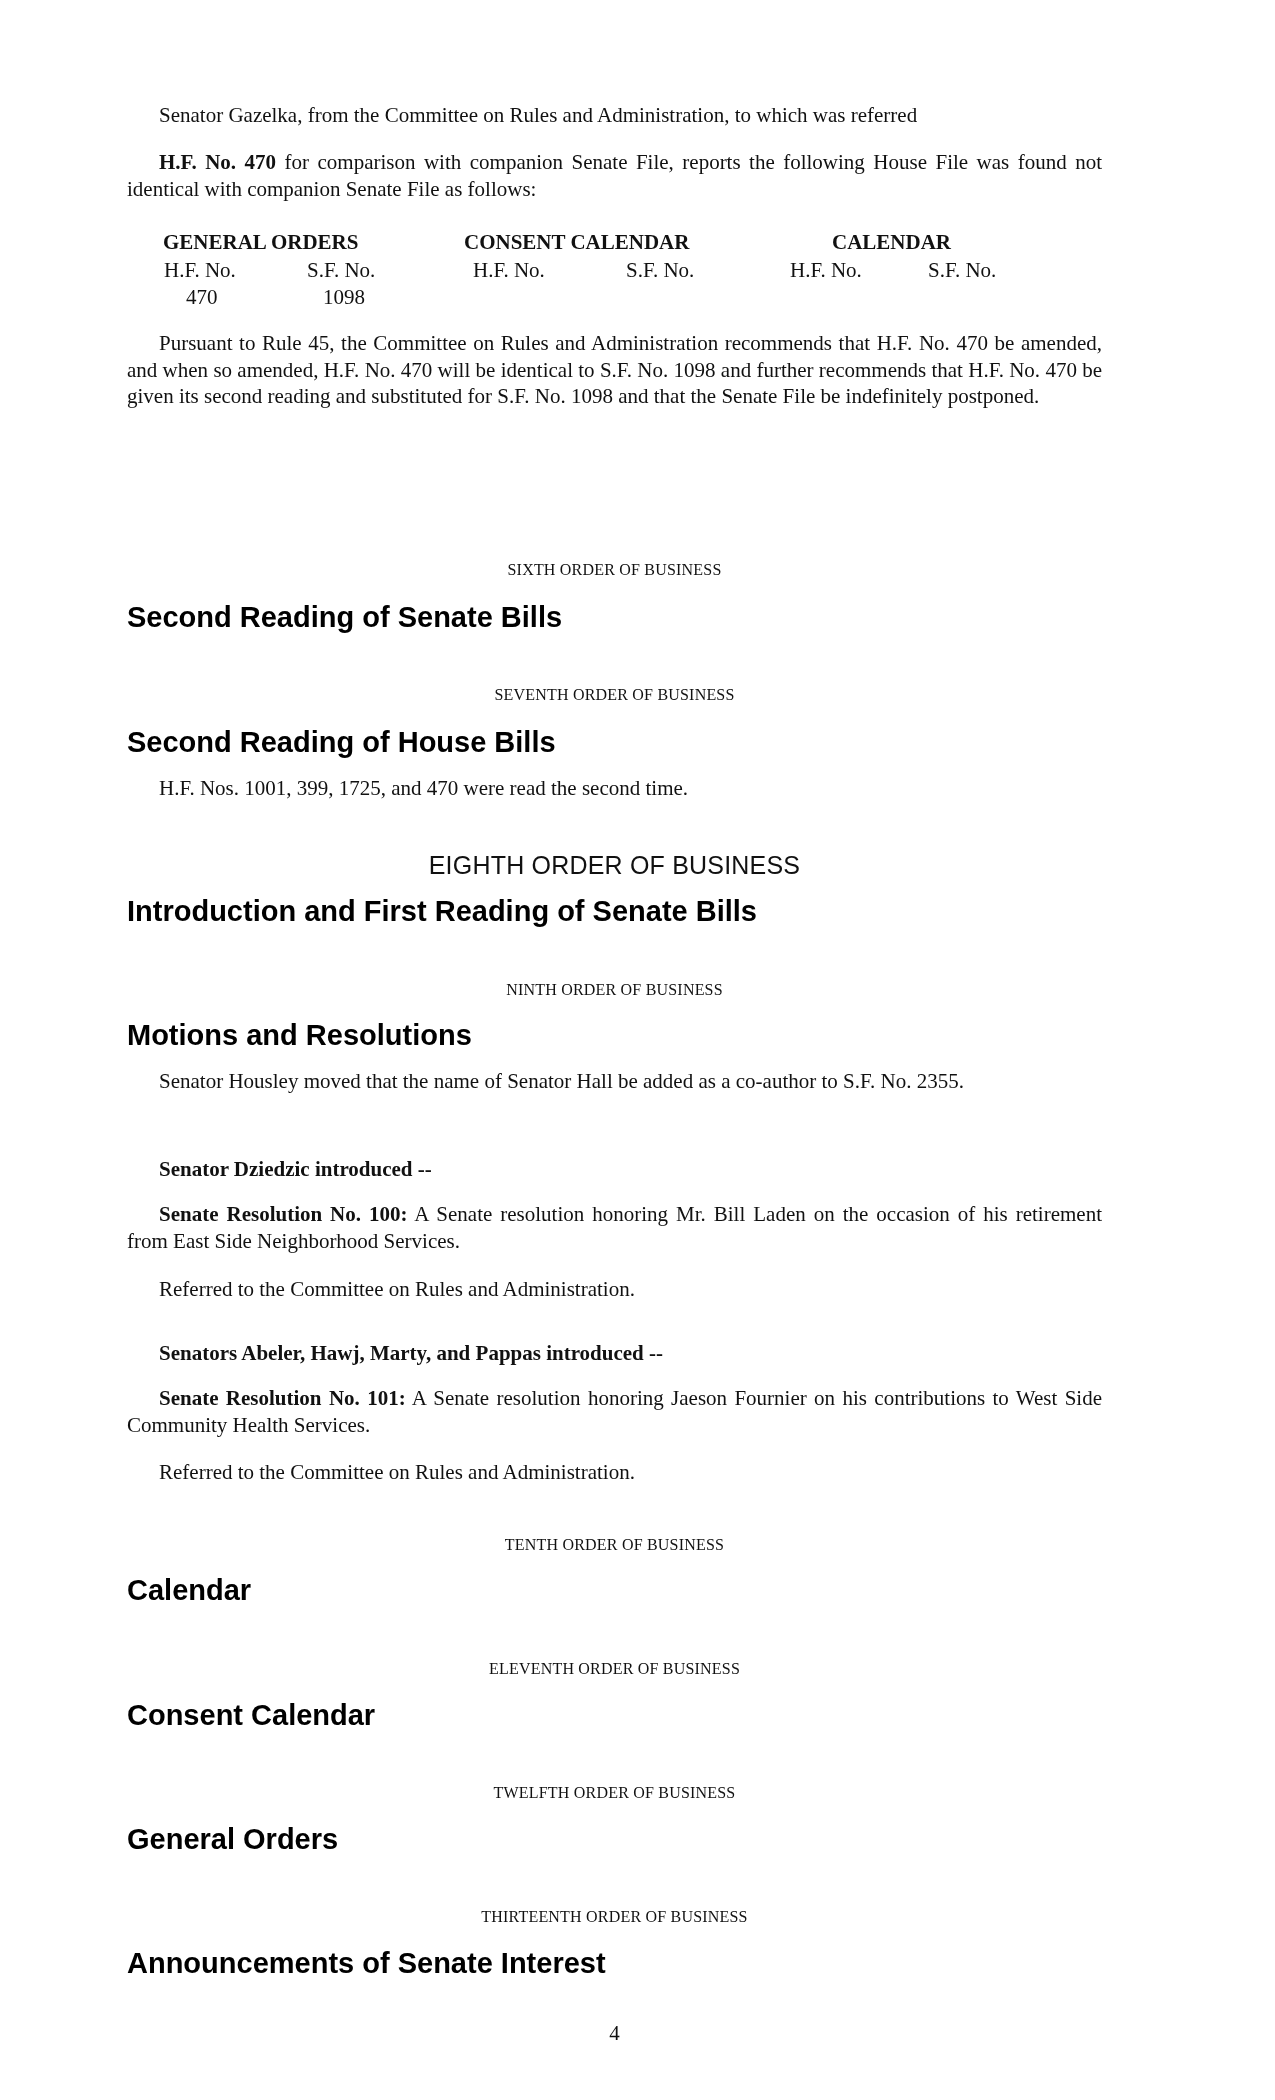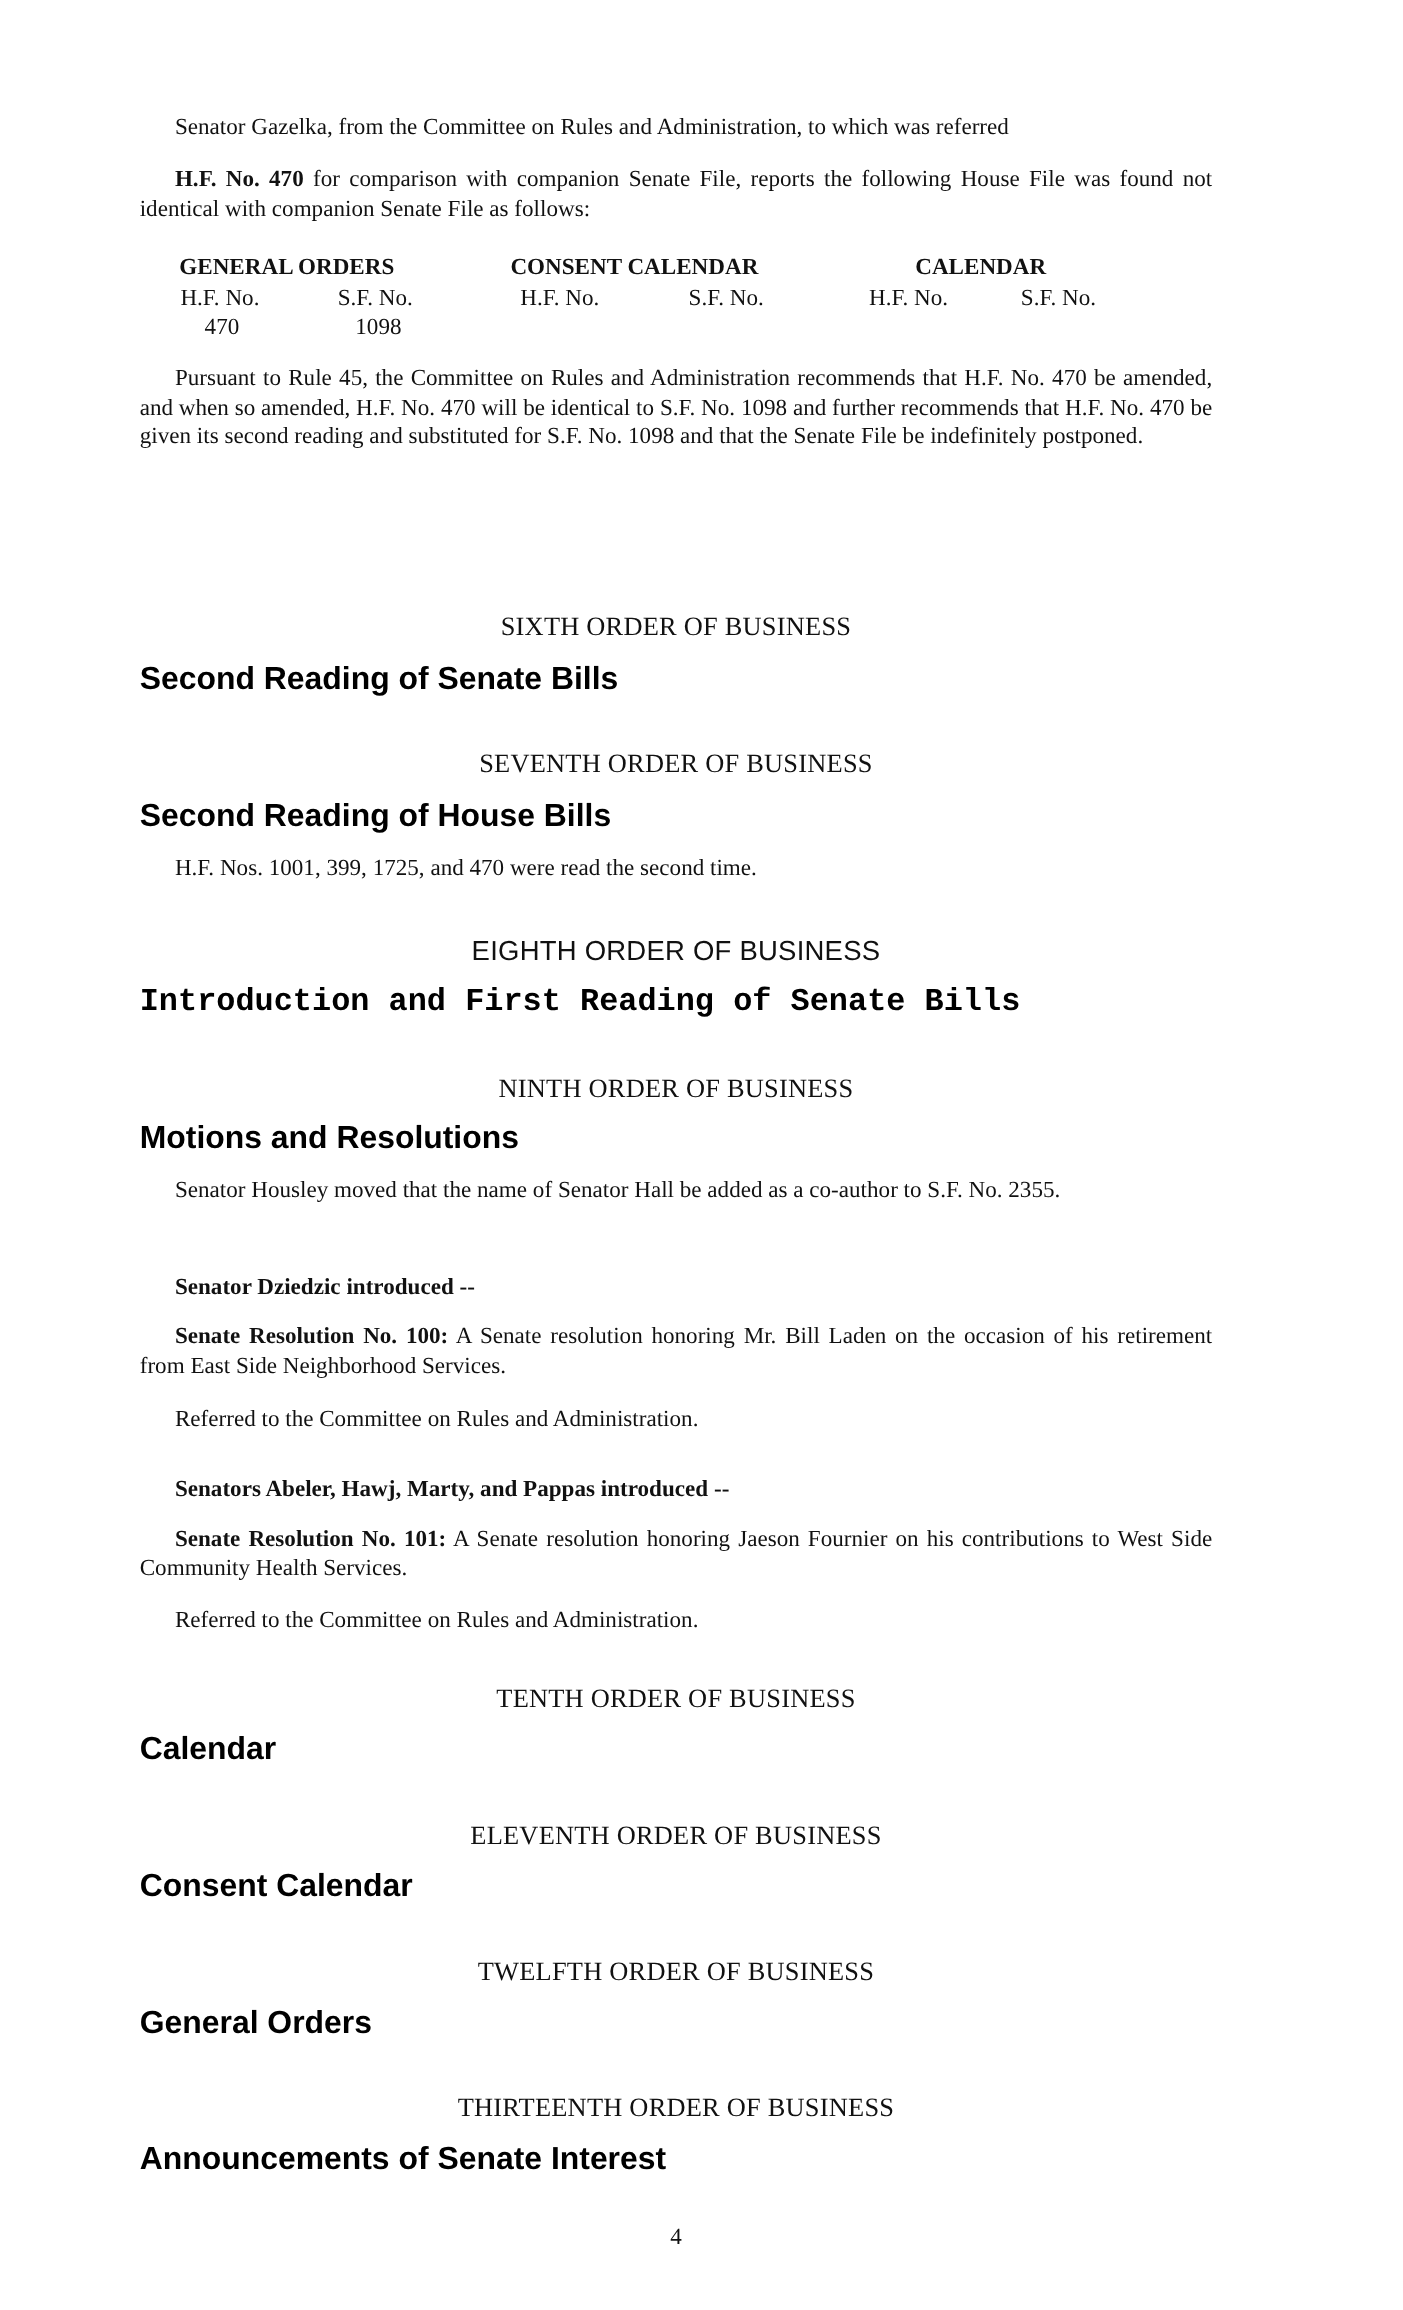--- a/index.html
+++ b/index.html
@@ -1,21 +1,21 @@
 <!DOCTYPE html>
 <html><head>
 <meta charset="utf-8">
 <style>
   html, body { margin: 0; padding: 0; background: #ffffff; }
   body { width: 1275px; height: 2100px; position: relative; overflow: hidden; color: #000; }
   .page { position: absolute; left: 0; top: 0; width: 1275px; height: 1640px; background: #fff; }
   .ln { position: absolute; white-space: nowrap; font-family: "Liberation Serif", serif; font-size: 21px; line-height: 26px; color: #111; }
   .para { position: absolute; left: 127px; width: 975px; font-family: "Liberation Serif", serif; font-size: 21px; line-height: 26.5px; text-align: justify; text-indent: 32px; color: #111; }
   .b { font-weight: bold; }
-  .order { position: absolute; left: 127px; width: 975px; text-align: center; font-family: "Liberation Serif", serif; font-size: 24px; line-height: 26px; color: #111; letter-spacing: 0.2px; }
+  .order { position: absolute; left: 127px; width: 975px; text-align: center; font-family: "Liberation Serif", serif; font-size: 16px; line-height: 26px; color: #111; letter-spacing: 0.2px; }
   .order.sans { font-family: "Liberation Sans", sans-serif; font-size: 25px; }
   .heading { position: absolute; left: 127px; width: 975px; text-align: left; font-family: "Liberation Sans", sans-serif; font-weight: bold; font-size: 29px; line-height: 34px; color: #000; }
   .tbl-cell { position: absolute; font-family: "Liberation Serif", serif; font-size: 21px; line-height: 26px; white-space: nowrap; color: #111; }
   .pagenum { position: absolute; left: 127px; width: 975px; text-align: center; font-family: "Liberation Serif", serif; font-size: 21px; line-height: 26px; color: #111; }
 </style>
 </head>
 <body>
 
 <div class="page">
 
@@ -43,21 +43,21 @@
 
 
   <div class="order" style="top:557px;">SIXTH ORDER OF BUSINESS</div>
   <div class="heading" style="top:600px;">Second Reading of Senate Bills</div>
 
   <div class="order" style="top:682px;">SEVENTH ORDER OF BUSINESS</div>
   <div class="heading" style="top:725px;">Second Reading of House Bills</div>
   <div class="ln" style="left:159px; top:775px;">H.F. Nos. 1001, 399, 1725, and 470 were read the second time.</div>
 
   <div class="order sans" style="top:852px;">EIGHTH ORDER OF BUSINESS</div>
-  <div class="heading" style="top:894px;font-family:Liberation Mono, monospace;">Introduction and First Reading of Senate Bills</div>
+  <div class="heading" style="top:894px;">Introduction and First Reading of Senate Bills</div>
 
   <div class="order" style="top:977px;">NINTH ORDER OF BUSINESS</div>
   <div class="heading" style="top:1018px;">Motions and Resolutions</div>
   <div class="ln" style="left:159px; top:1068px;">Senator Housley moved that the name of Senator Hall be added as a co-author to S.F. No. 2355.</div>
 
   <div class="ln b" style="left:159px; top:1156px;">Senator Dziedzic introduced --</div>
   <div class="para" style="top:1201px;"><span class="b">Senate Resolution No. 100:</span><span> A Senate resolution honoring Mr. Bill Laden on the occasion of his retirement from East Side Neighborhood Services.</span></div>
   <div class="ln" style="left:159px; top:1276px;">Referred to the Committee on Rules and Administration.</div>
 
   <div class="ln b" style="left:159px; top:1340px;">Senators Abeler, Hawj, Marty, and Pappas introduced --</div>

